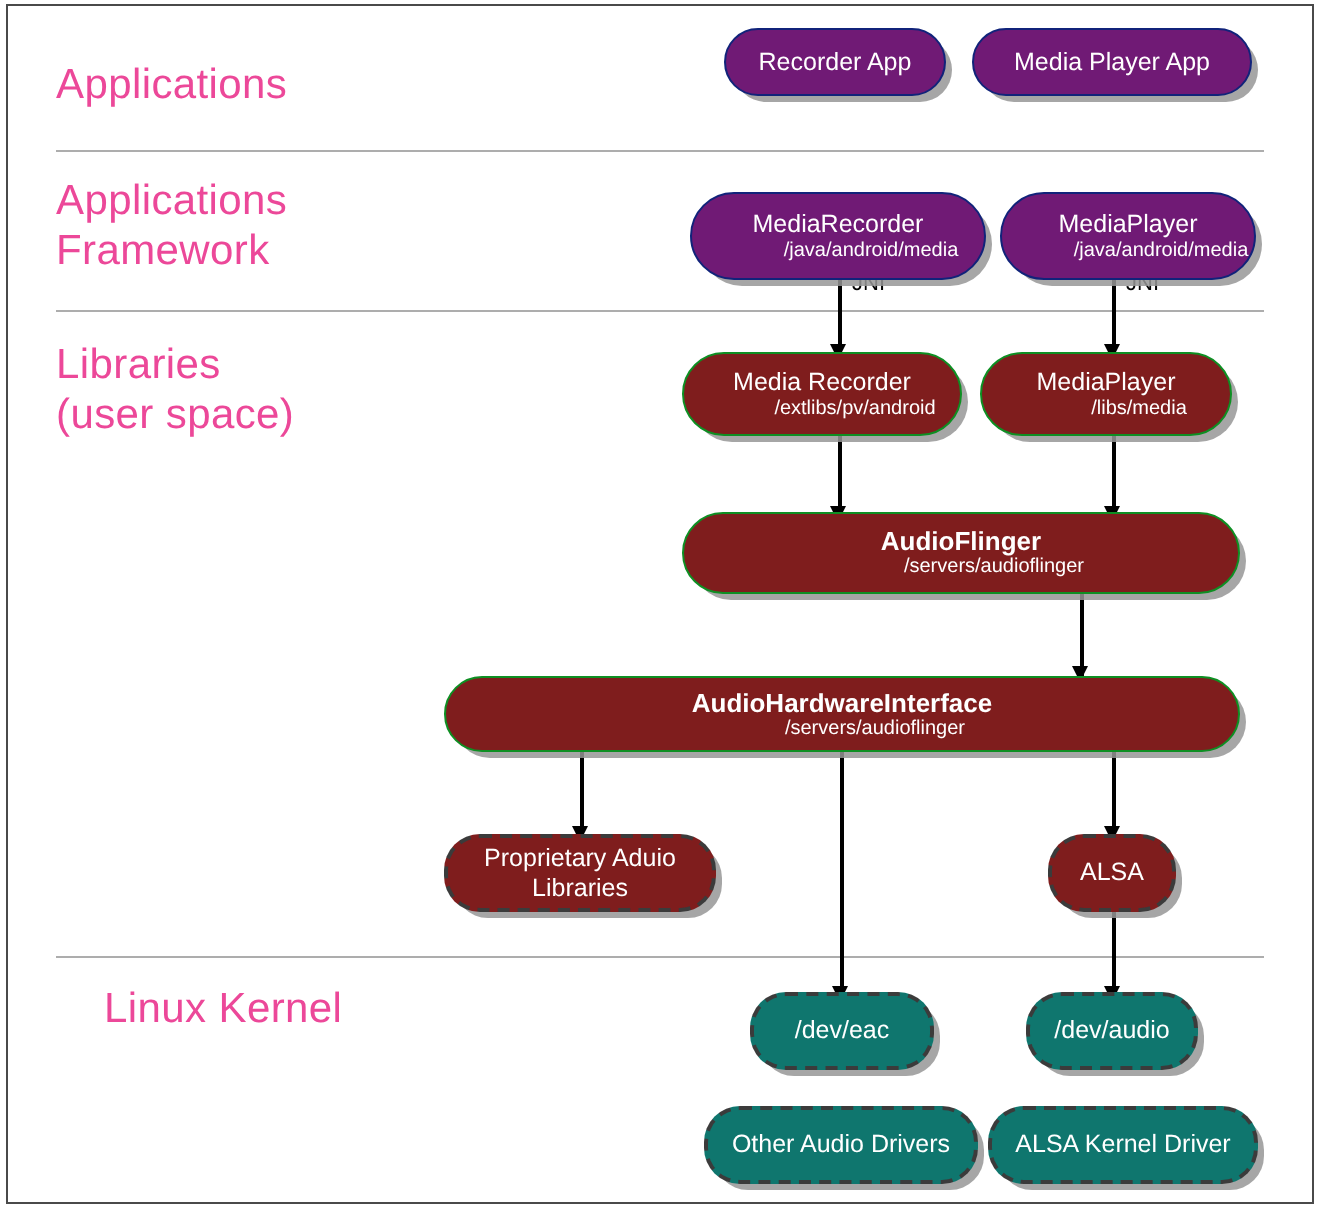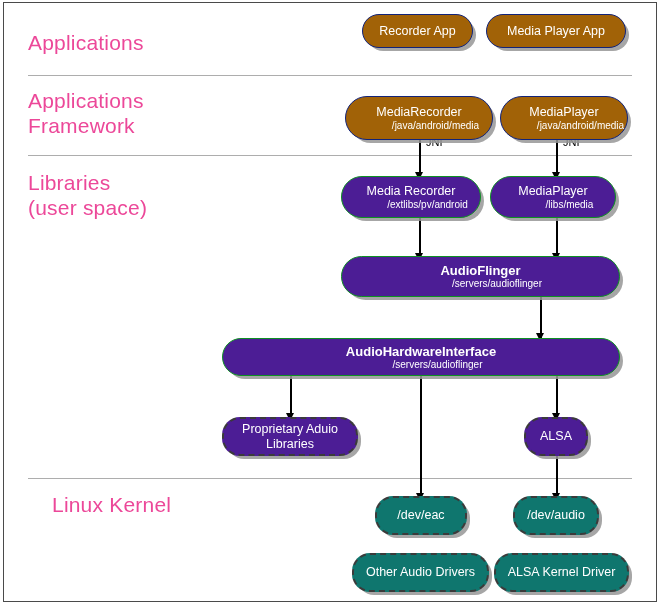--- a/index.html
+++ b/index.html
@@ -63,22 +63,22 @@
     font-size: 12.5px;
     line-height: 15px;
     white-space: nowrap;
   }
   .node .sub {
     font-size: 10px;
     line-height: 12px;
     white-space: nowrap;
     margin-left: 33px;
   }
-  .node.blue  { background: #a16207; border: 1px solid #11237a; }
-  .node.green { background: #4c1d95; border: 1px solid #0e8f23; }
+  .node.blue  { background: #701a75; border: 1px solid #11237a; }
+  .node.green { background: #7f1d1d; border: 1px solid #0e8f23; }
   .node.red   { background: #0f766e; border: 1px solid #7d0303; }
   .node.dashed { border-style: dashed; border-width: 2px; border-color: #555555; }
   .node.green.dashed { border-color: #3b3b3b; }
   .node.red.dashed   { border-color: #3b3b3b; }
 
   .node.big .title { font-size: 13px; font-weight: bold; }
 
   
   .conn {
     position: absolute;

